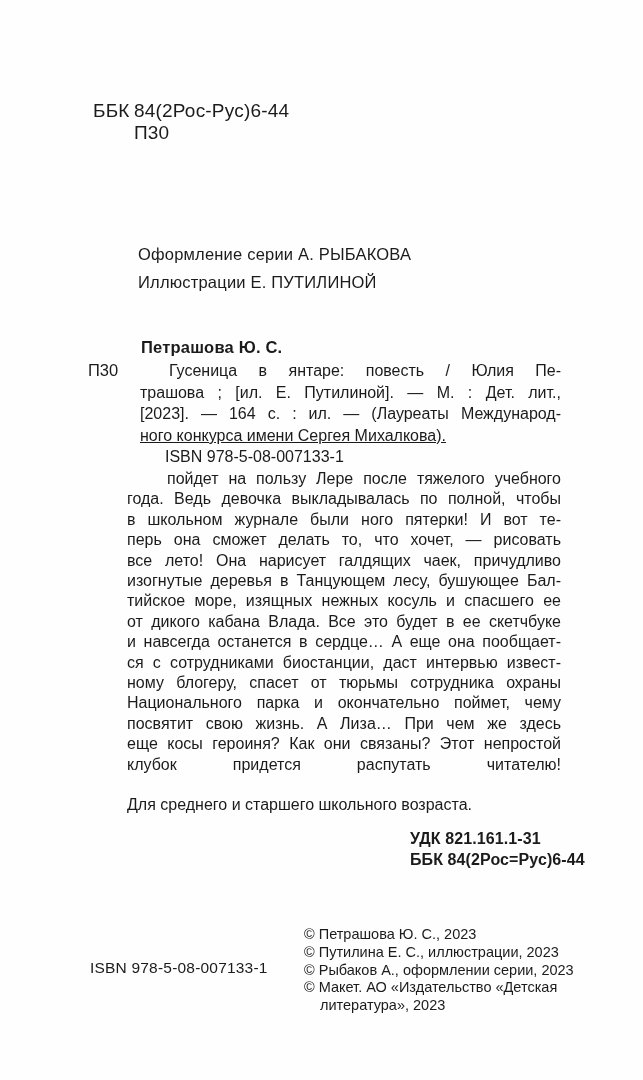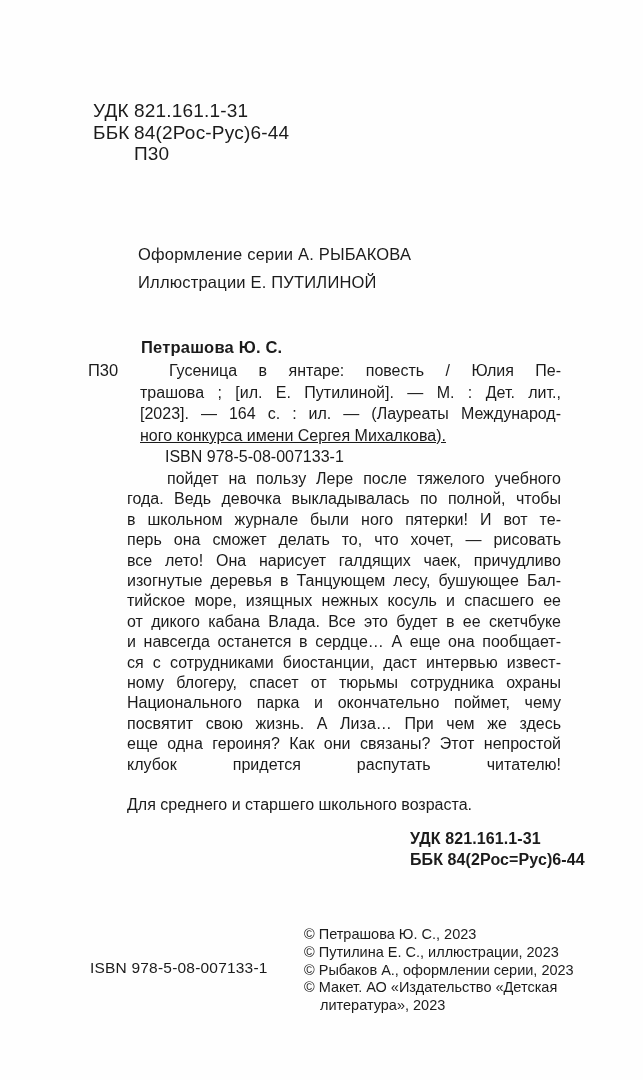--- a/index.html
+++ b/index.html
@@ -127,24 +127,20 @@
     letter-spacing: 0.2px;
   }
 </style>
 </head>
 <body>
 
 <div class="page">
 
   <div class="top-codes">
     <div class="code-row">
-      <span class="code-label">УДК</span>
-      <span class="code-value">821.161.1-31</span>
-    </div>
-    <div class="code-row">
       <span class="code-label">ББК</span>
       <span class="code-value">84(2Рос-Рус)6-44</span>
     </div>
     <div class="code-row">
       <span class="code-label"></span>
       <span class="code-value">П30</span>
     </div>
   </div>
 
   <div class="credits">
@@ -170,21 +166,21 @@
     <div class="annotation-line">перь она сможет делать то, что хочет, — рисовать</div>
     <div class="annotation-line">все лето! Она нарисует галдящих чаек, причудливо</div>
     <div class="annotation-line">изогнутые деревья в Танцующем лесу, бушующее Бал-</div>
     <div class="annotation-line">тийское море, изящных нежных косуль и спасшего ее</div>
     <div class="annotation-line">от дикого кабана Влада. Все это будет в ее скетчбуке</div>
     <div class="annotation-line">и навсегда останется в сердце… А еще она пообщает-</div>
     <div class="annotation-line">ся с сотрудниками биостанции, даст интервью извест-</div>
     <div class="annotation-line">ному блогеру, спасет от тюрьмы сотрудника охраны</div>
     <div class="annotation-line">Национального парка и окончательно поймет, чему</div>
     <div class="annotation-line">посвятит свою жизнь. А Лиза… При чем же здесь</div>
-    <div class="annotation-line">еще одна героиня? Как они связаны? Этот непростой</div>
+    <div class="annotation-line">еще косы героиня? Как они связаны? Этот непростой</div>
     <div class="annotation-line">клубок придется распутать читателю!</div>
     <div class="annotation-line">Для среднего и старшего школьного возраста.</div>
   </div>
 
   <div class="bottom-codes">
     <div class="bottom-code-line">УДК 821.161.1-31</div>
     <div class="bottom-code-line">ББК 84(2Рос=Рус)6-44</div>
   </div>
 
   <div class="copyrights">

